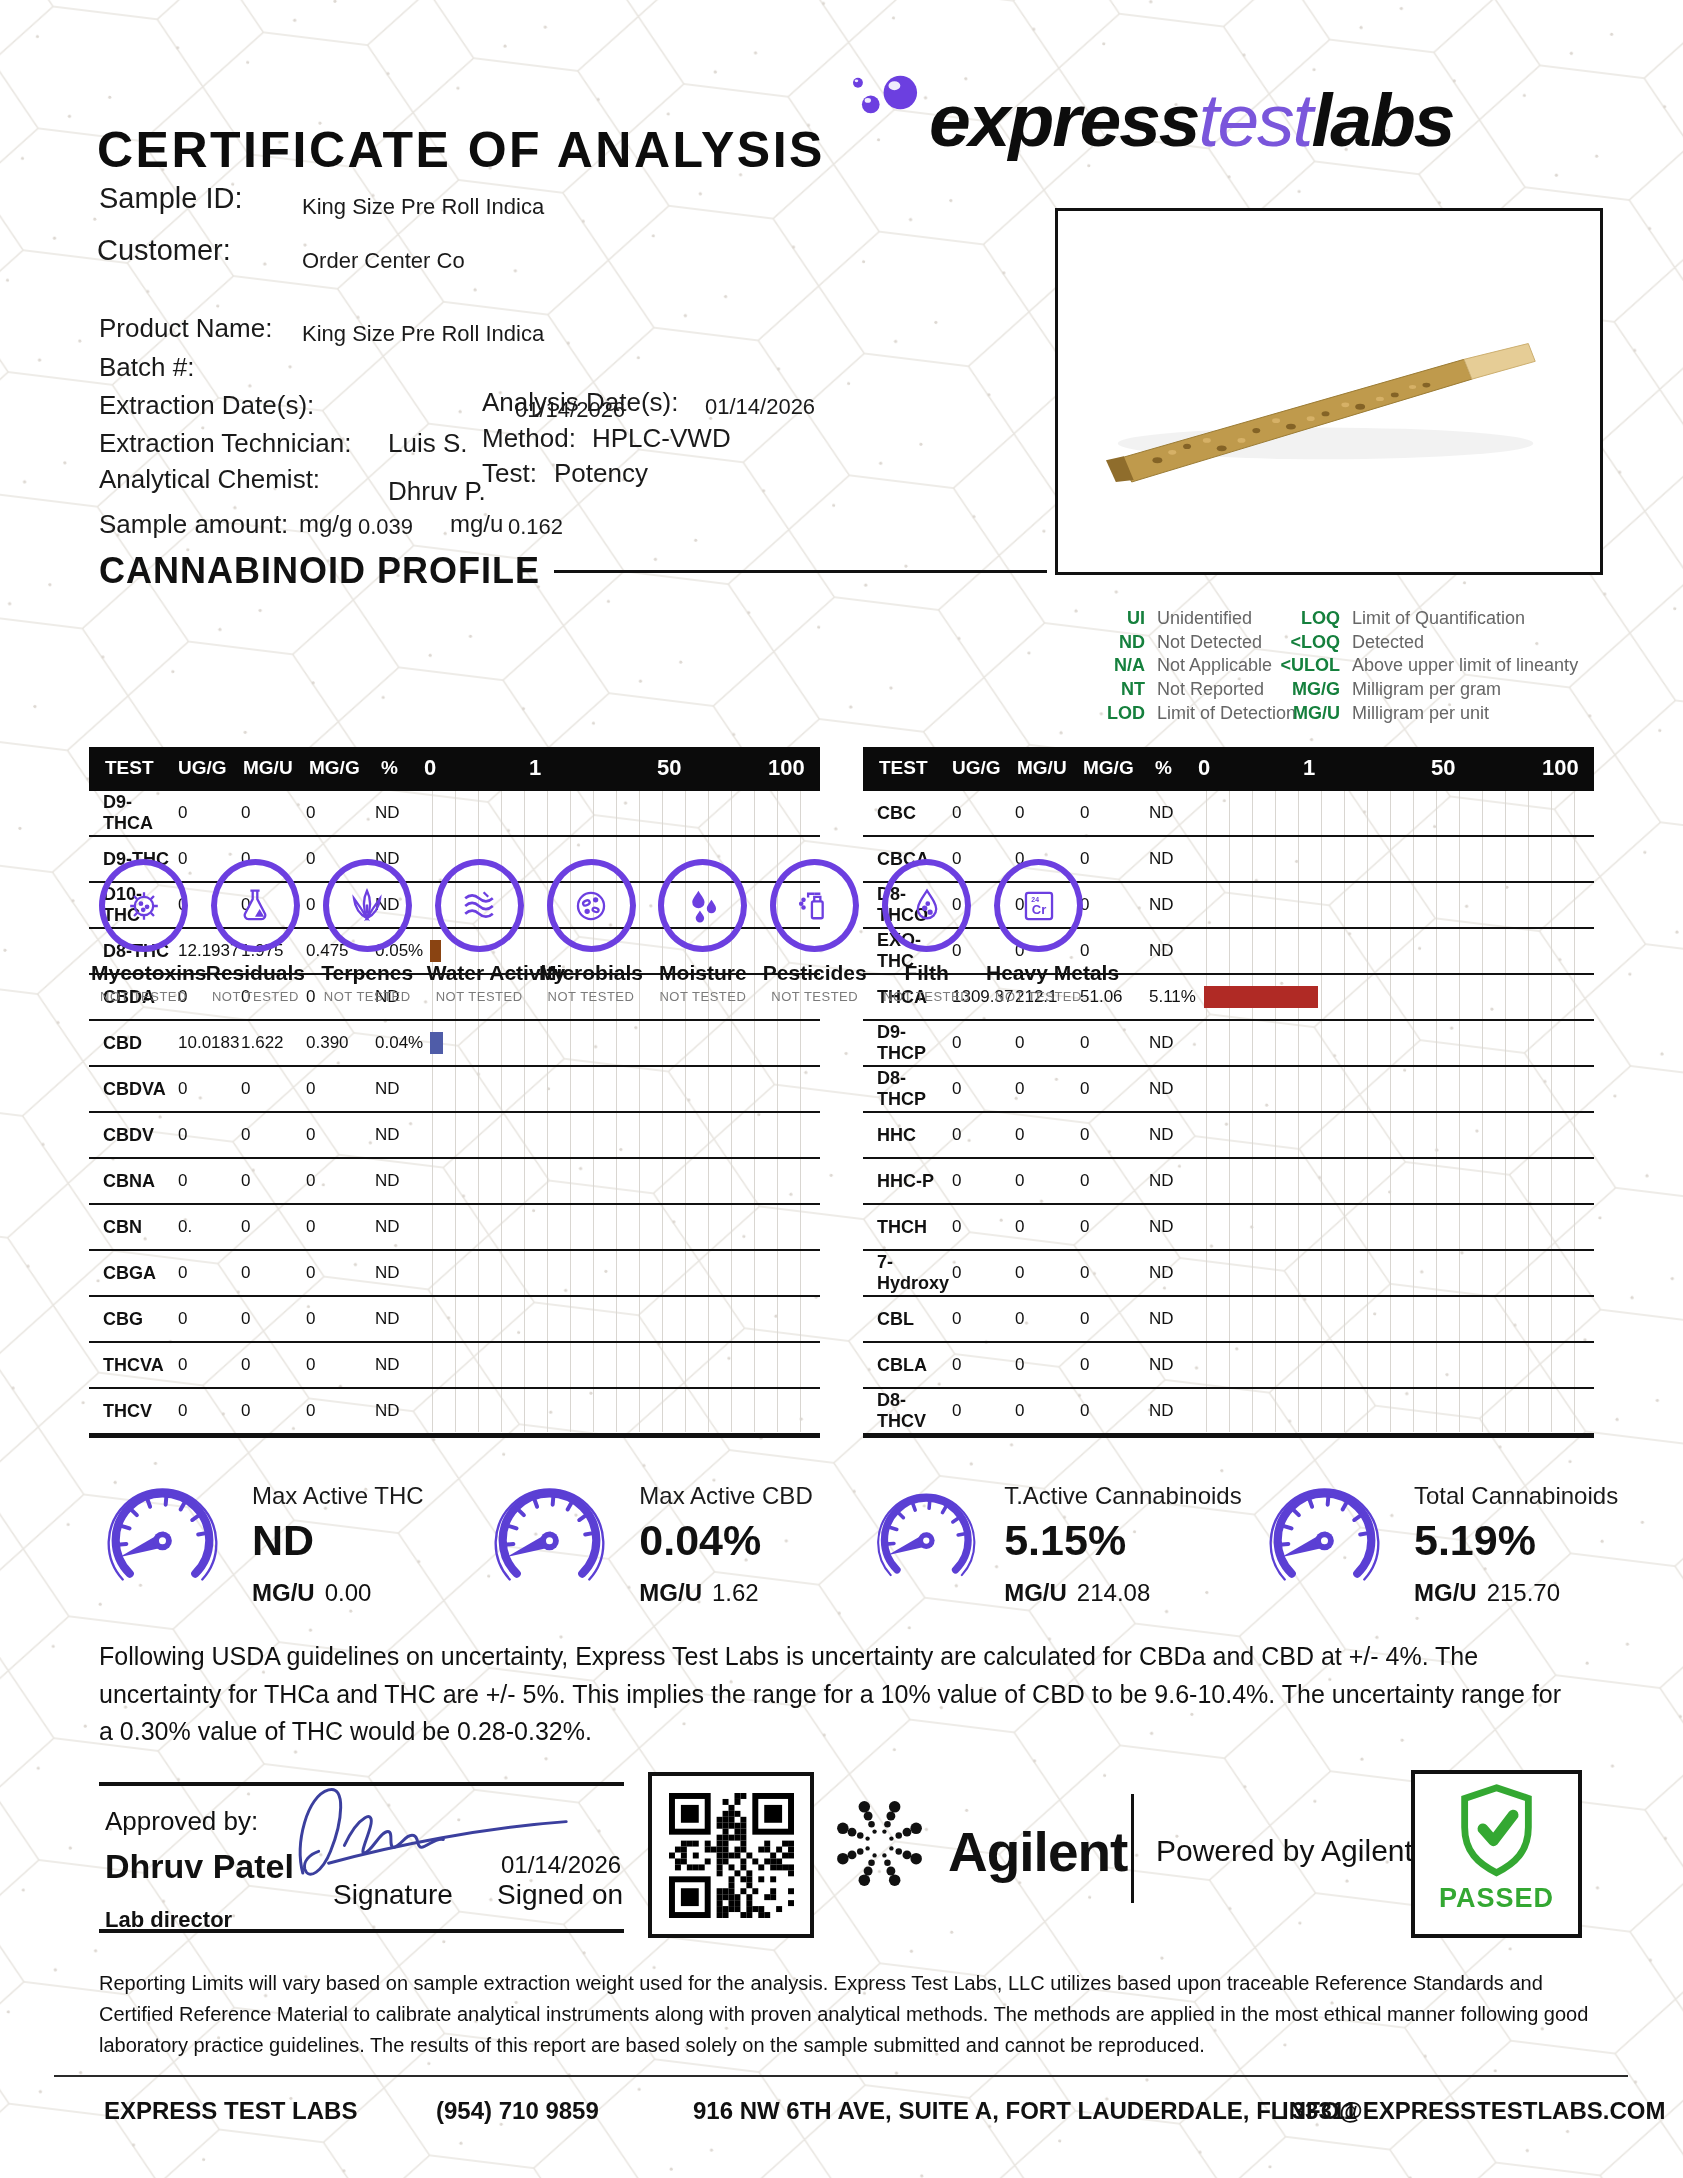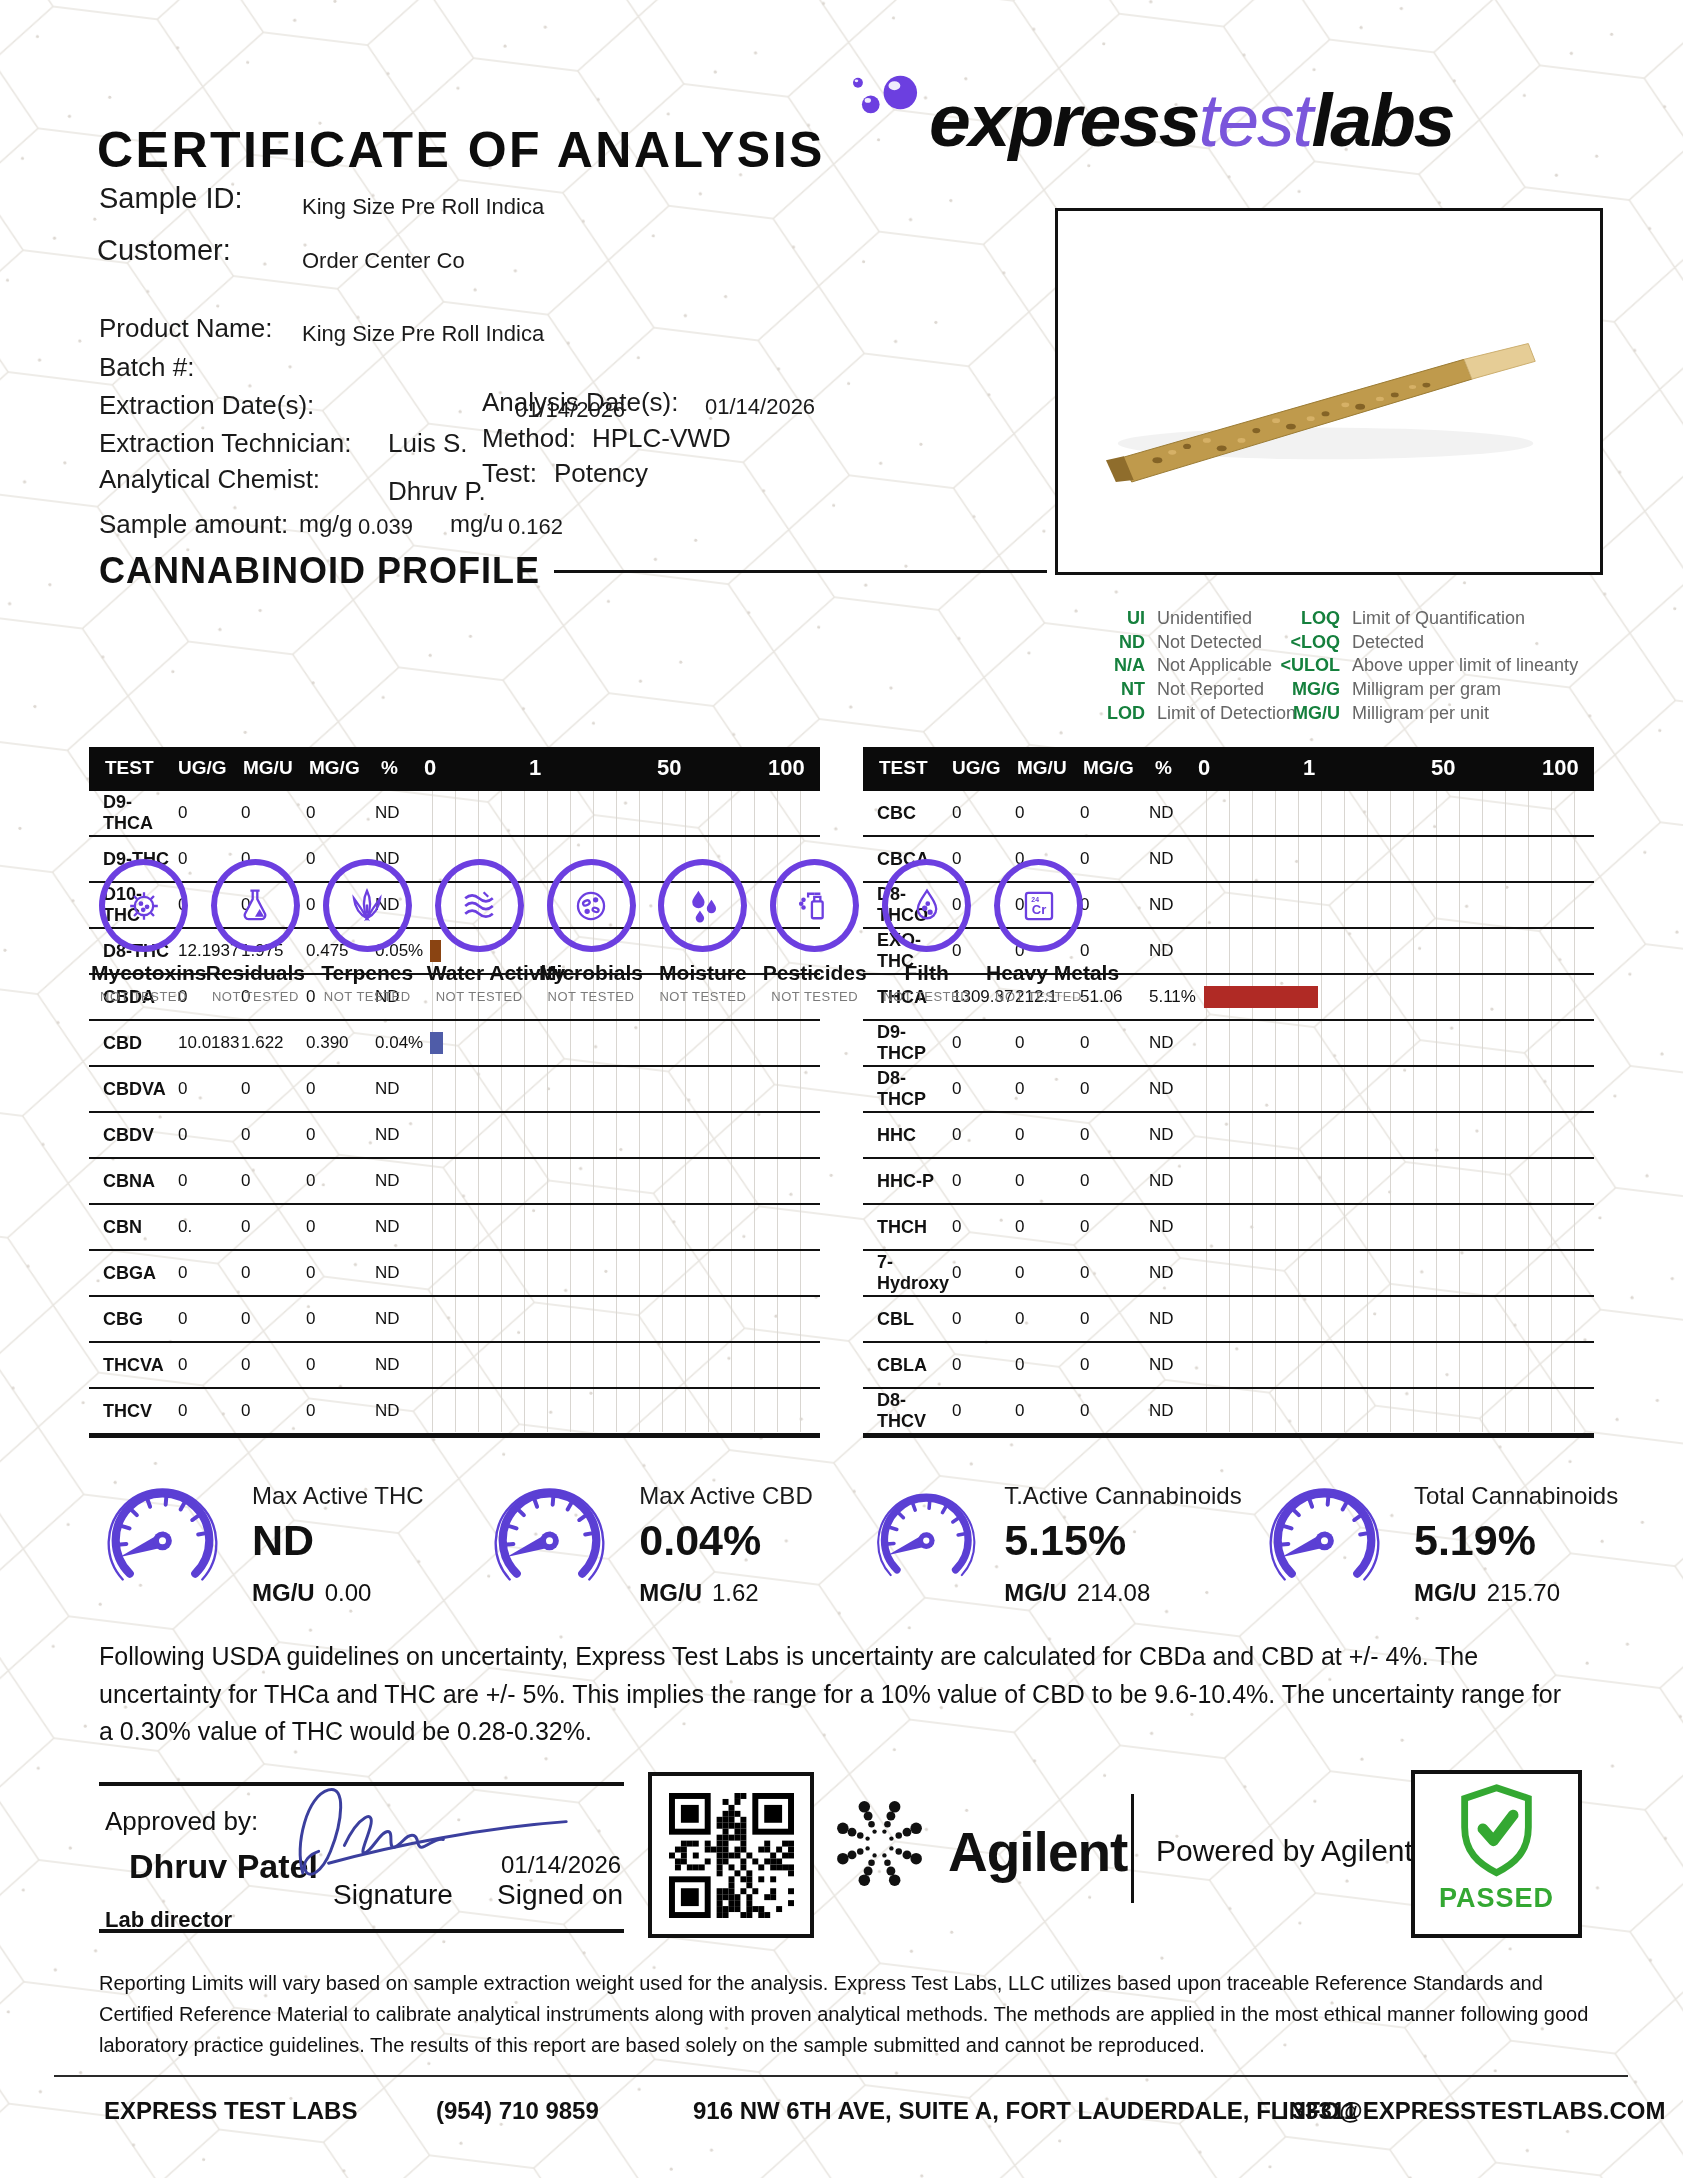--- a/index.html
+++ b/index.html
@@ -59,21 +59,21 @@
   .gauge-label{font-size:24px;color:#1a1a1a;white-space:nowrap;}
   .gauge-value{font-size:43px;font-weight:800;margin-top:6px;}
   .gauge-unit{font-size:24px;margin-top:14px;}
   .gauge-unit b{margin-right:10px;}
 
   .note{font-size:25px;line-height:1.5;color:#111;}
 
   
   .hline{height:4px;background:#111;}
   .approved-by{font-size:26px;text-align:center;}
-  .approver{font-size:34px;font-weight:800;margin-top:8px;margin-left:24px;}
+  .approver{font-size:34px;font-weight:800;margin-top:8px;}
   .approver-title{font-size:22px;font-weight:800;margin-top:16px;}
   .sig-label{font-size:28px;}
   .sign-date{font-size:24px;}
   .qr-box{width:158px;height:158px;border:4px solid #111;display:flex;align-items:center;justify-content:center;background:#fff;}
   .agilent-name{font-size:55px;font-weight:800;letter-spacing:-1px;}
   .powered{font-size:30px;}
   .vbar{width:3px;height:109px;background:#111;}
   .passed-box{width:163px;height:160px;border:4px solid #111;text-align:center;background:#fff;}
   .passed-label{font-size:27px;font-weight:800;color:#34A832;letter-spacing:1px;}
 

